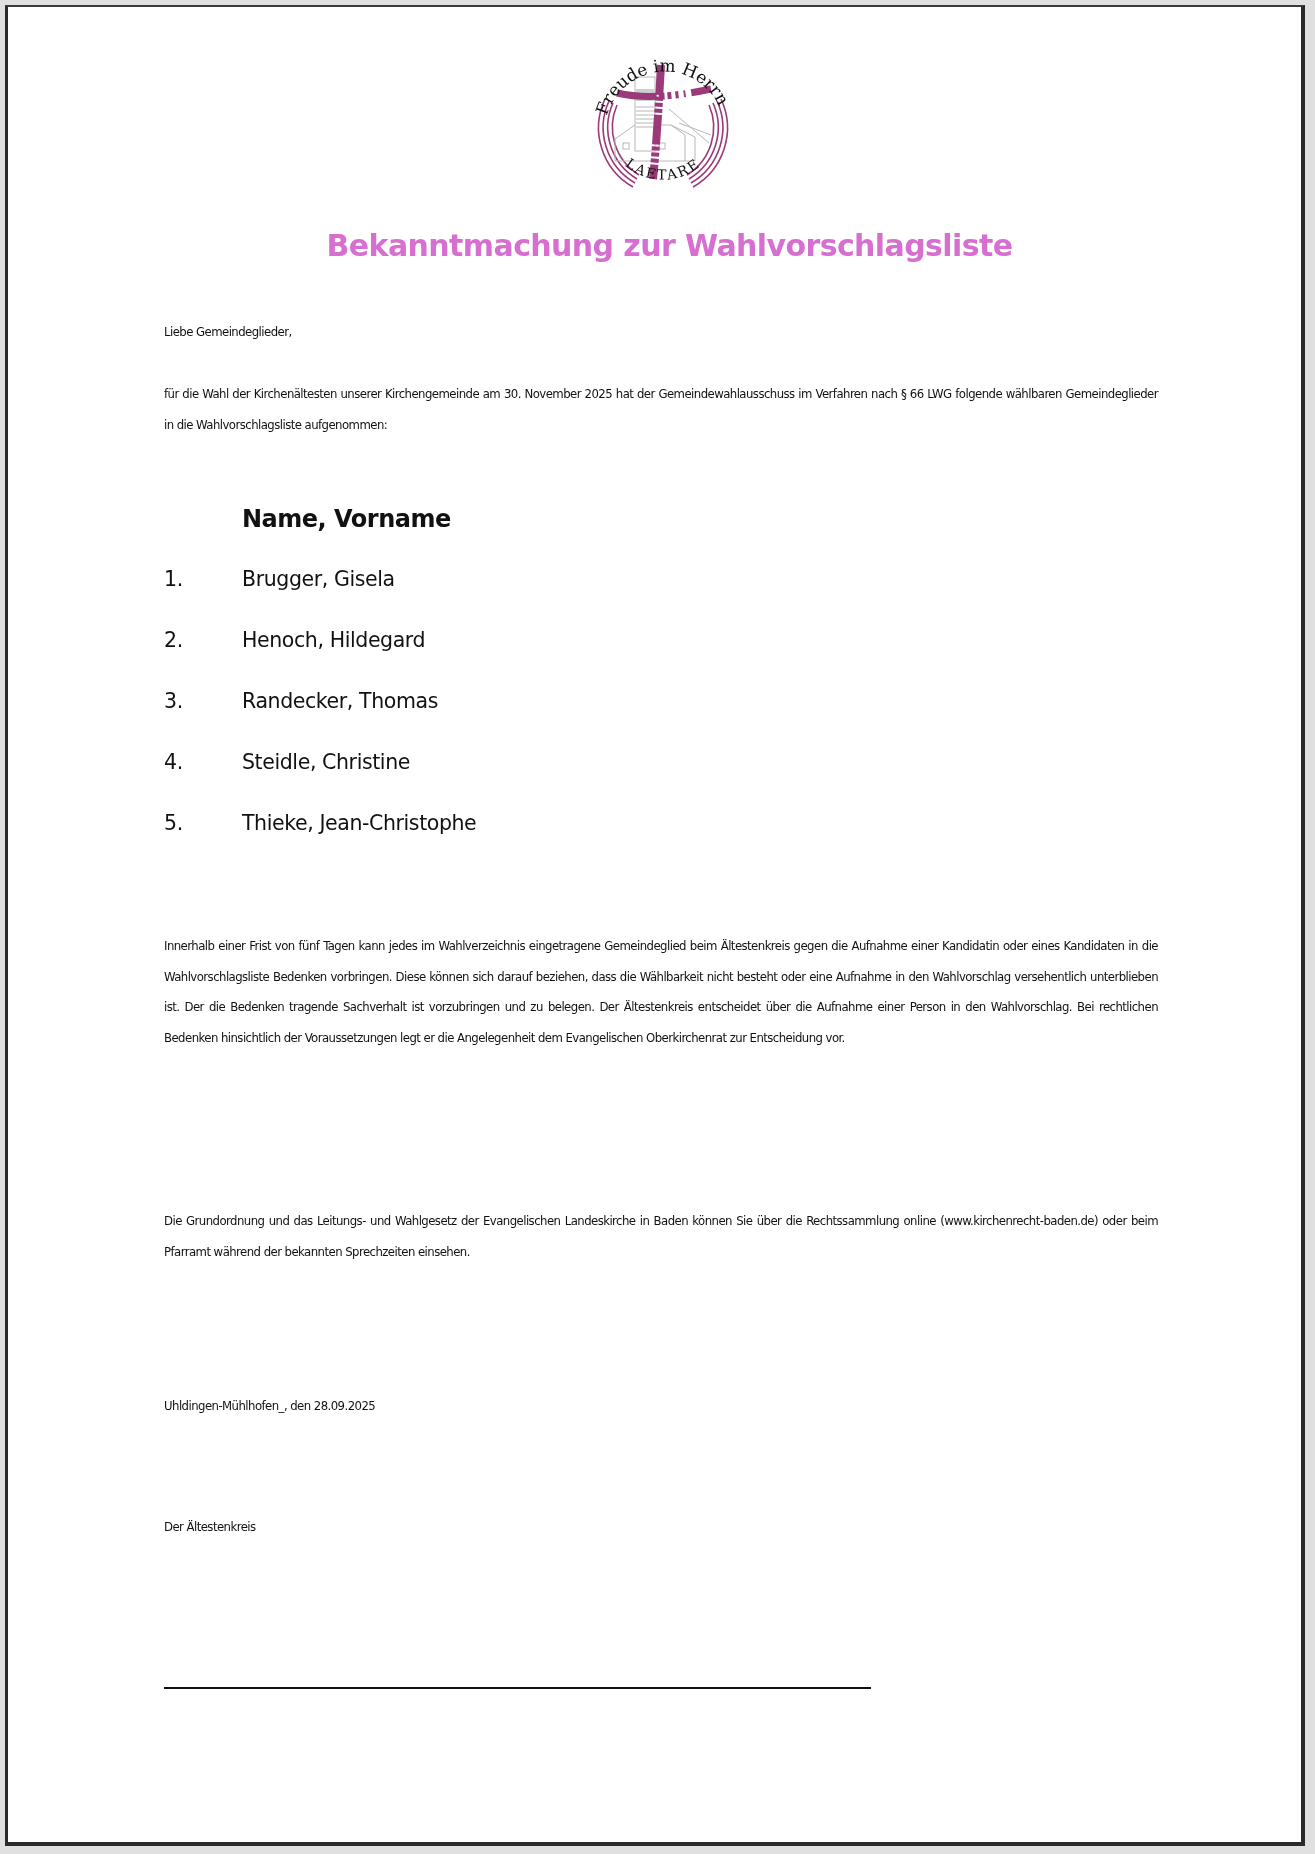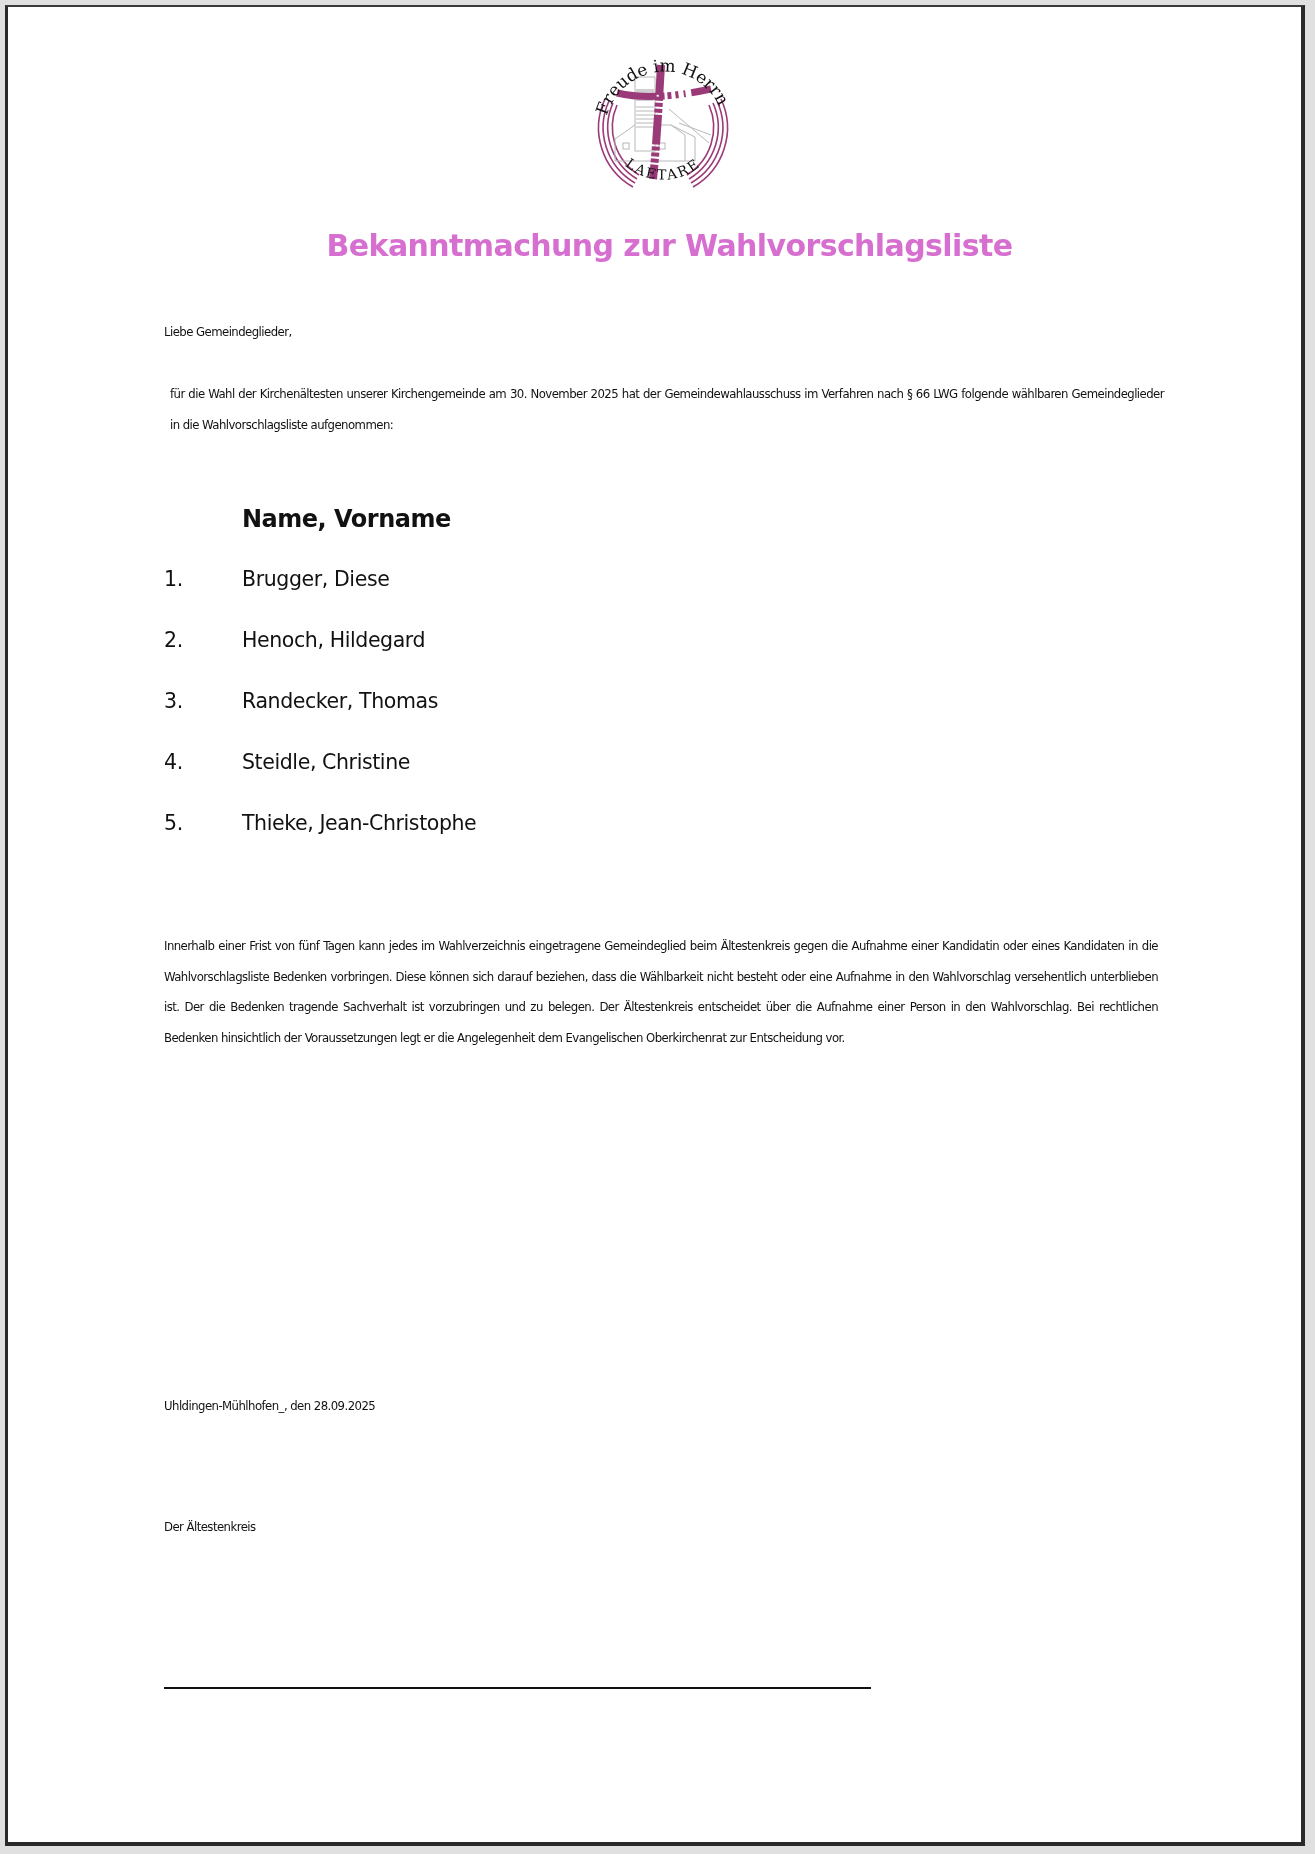--- a/index.html
+++ b/index.html
@@ -145,46 +145,47 @@
     </text>
     <text font-family="DejaVu Serif, serif" font-size="14" fill="#111" letter-spacing="2">
       <textPath href="#arcBot" startOffset="50%" text-anchor="middle">LAETARE</textPath>
     </text>
   </svg>
 
   <h1 class="title">Bekanntmachung zur Wahlvorschlagsliste</h1>
 
   <p class="text" style="top:310px;">Liebe Gemeindeglieder,</p>
 
-  <p class="text justify" style="top:372px;margin-left:6px;">für die Wahl der Kirchenältesten unserer Kirchengemeinde am 30. November 2025 hat der Gemeindewahlausschuss im Verfahren nach § 66 LWG folgende wählbaren Gemeindeglieder in die Wahlvorschlagsliste aufgenommen:</p>
+  <p class="text justify" style="top:372px;">für die Wahl der Kirchenältesten unserer Kirchengemeinde am 30. November 2025 hat der Gemeindewahlausschuss im Verfahren nach § 66 LWG folgende wählbaren Gemeindeglieder in die Wahlvorschlagsliste aufgenommen:</p>
 
   <div class="list-header">Name, Vorname</div>
 
   <div class="list-item" style="top:560px;">
     <span class="num">1.</span>
-    <span class="name">Brugger, Diese</span>
+    <span class="name">Brugger, Gisela</span>
   </div>
   <div class="list-item" style="top:621px;">
     <span class="num">2.</span>
     <span class="name">Henoch, Hildegard</span>
   </div>
   <div class="list-item" style="top:682px;">
     <span class="num">3.</span>
     <span class="name">Randecker, Thomas</span>
   </div>
   <div class="list-item" style="top:743px;">
     <span class="num">4.</span>
     <span class="name">Steidle, Christine</span>
   </div>
   <div class="list-item" style="top:804px;">
     <span class="num">5.</span>
     <span class="name">Thieke, Jean-Christophe</span>
   </div>
 
   <p class="text justify" style="top:924px;">Innerhalb einer Frist von fünf Tagen kann jedes im Wahlverzeichnis eingetragene Gemeindeglied beim Ältestenkreis gegen die Aufnahme einer Kandidatin oder eines Kandidaten in die Wahlvorschlagsliste Bedenken vorbringen. Diese können sich darauf beziehen, dass die Wählbarkeit nicht besteht oder eine Aufnahme in den Wahlvorschlag versehentlich unterblieben ist. Der die Bedenken tragende Sachverhalt ist vorzubringen und zu belegen. Der Ältestenkreis entscheidet über die Aufnahme einer Person in den Wahlvorschlag. Bei rechtlichen Bedenken hinsichtlich der Voraussetzungen legt er die Angelegenheit dem Evangelischen Oberkirchenrat zur Entscheidung vor.</p>
 
+  <p class="text justify" style="top:1199px;">Die Grundordnung und das Leitungs- und Wahlgesetz der Evangelischen Landeskirche  in Baden können Sie über die Rechtssammlung online (www.kirchenrecht-baden.de) oder beim Pfarramt während der bekannten Sprechzeiten einsehen.</p>
 
   <p class="text" style="top:1384px;">Uhldingen-Mühlhofen_, den 28.09.2025</p>
 
   <p class="text" style="top:1505px;">Der Ältestenkreis</p>
 
   <div class="sig-line"></div>
 </div>
 
 </body></html>

